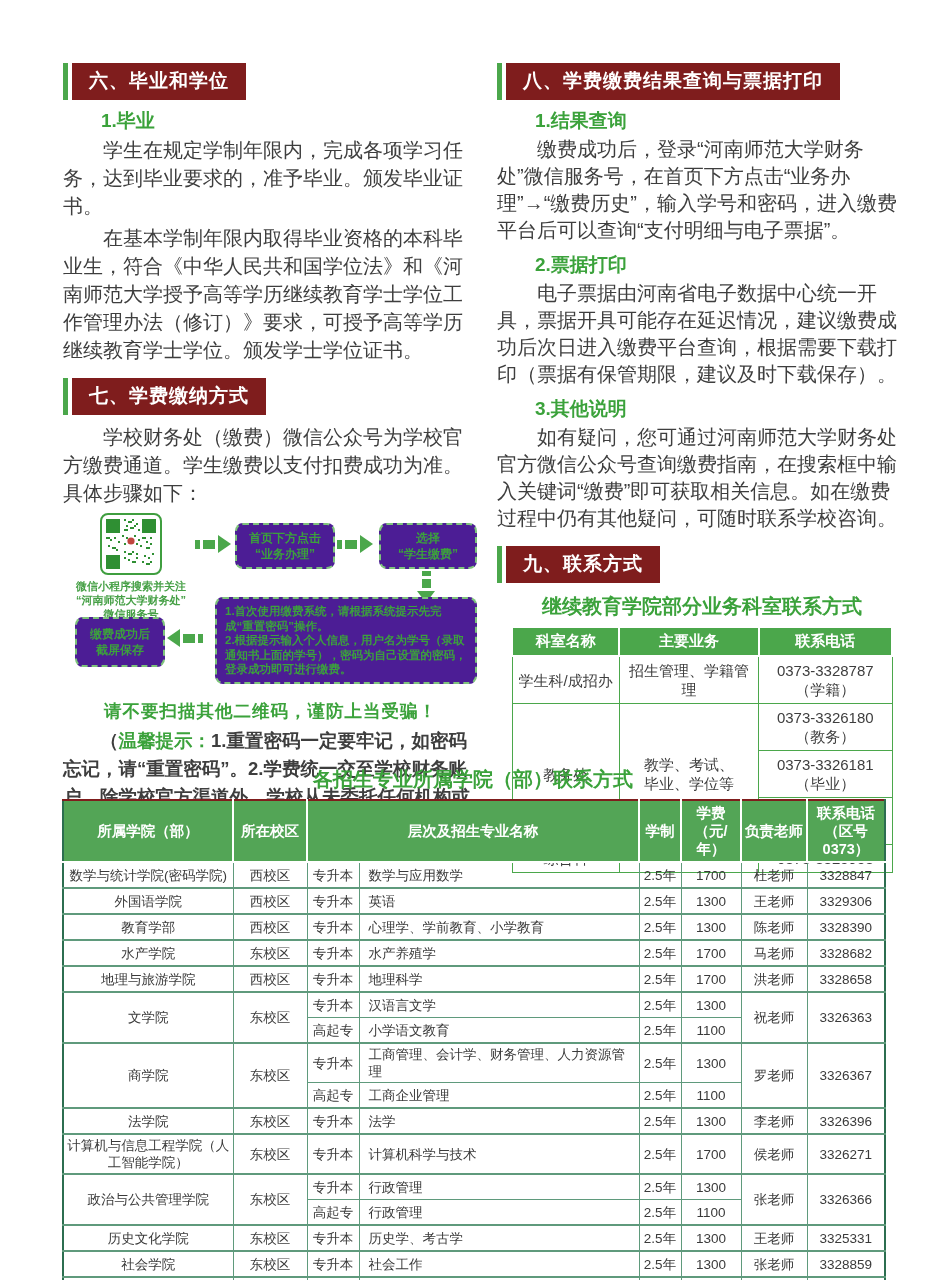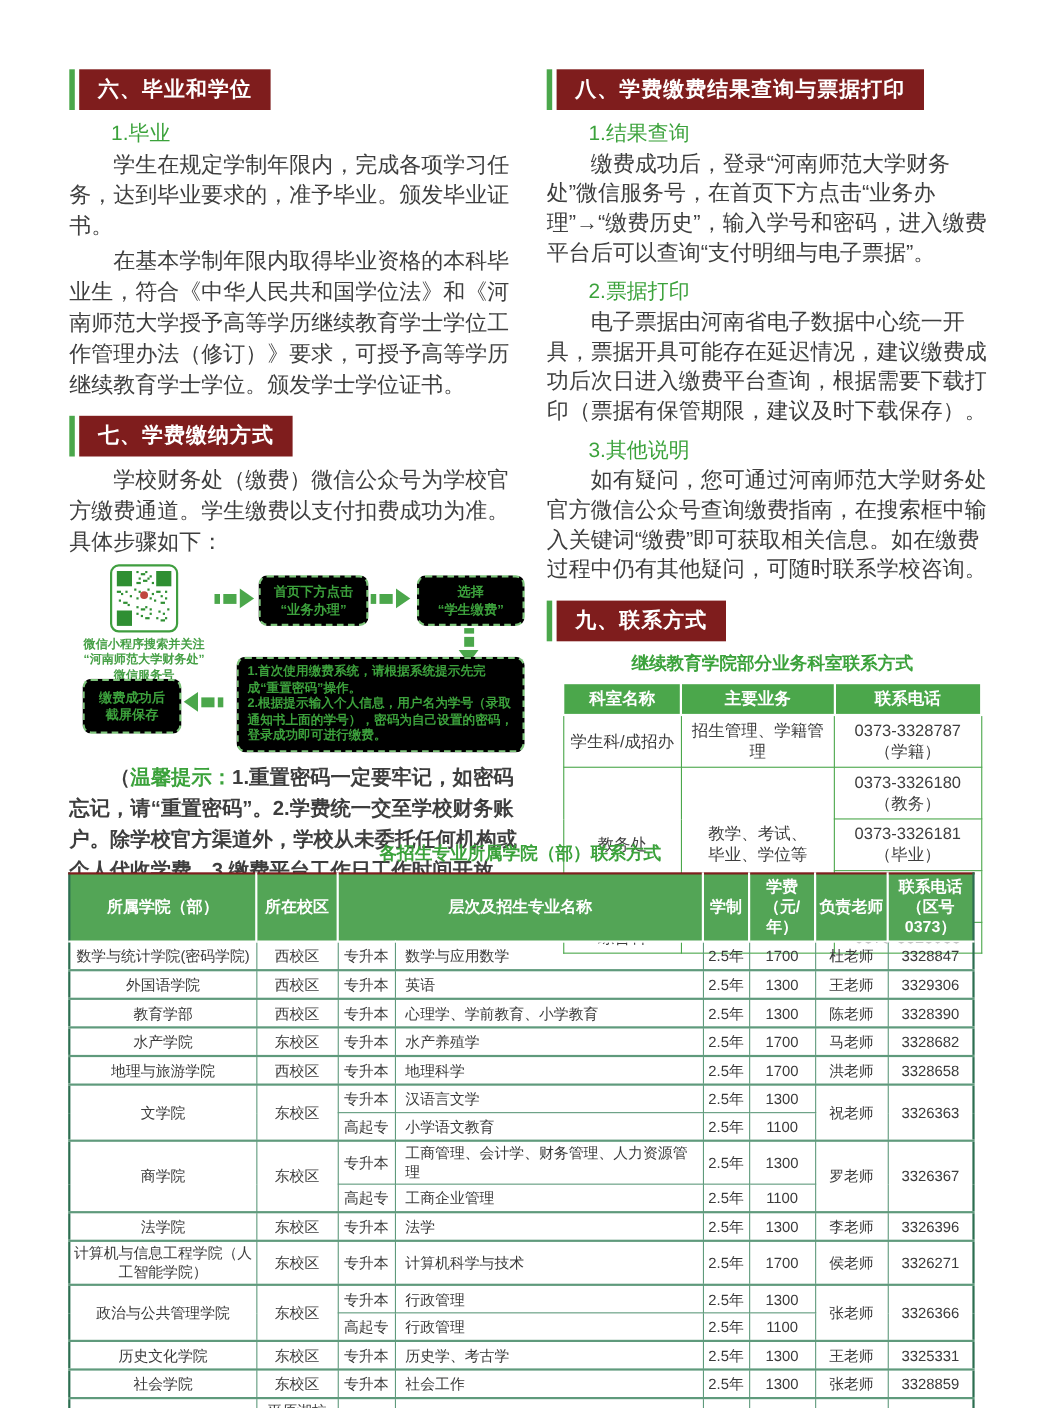--- a/index.html
+++ b/index.html
@@ -8,50 +8,50 @@
   .col-left{position:absolute;left:63px;top:63px;width:415px;}
   .col-right{position:absolute;left:497px;top:63px;width:410px;}
   .bottom-area{position:absolute;left:62px;top:756px;width:822px;}
 
   
   .sec-head{display:flex;align-items:stretch;margin:0 0 8px 0;}
   .sec-bar{width:5px;background:#4ba74b;margin-right:4px;}
   .sec-box{background:#7f1d1d;color:#ffffff;font-weight:700;font-size:19px;
            padding:5px 17px 6px;letter-spacing:1px;white-space:nowrap;}
 
-  .sub{color:#3ba23b;font-weight:400;font-size:19px;margin:8px 0 2px 38px;}
+  .sub{color:#3ba23b;font-weight:700;font-size:19px;margin:8px 0 2px 38px;}
   .p{font-size:20px;line-height:28px;color:#3e3e3e;text-indent:2em;margin:2px 0 4px;}
   .col-right .p{line-height:27px;}
 
   
   .flow{position:relative;height:178px;margin-top:6px;}
   .qrwrap{position:absolute;left:8px;top:0;width:120px;text-align:center;}
   .qrframe{width:58px;height:58px;margin:0 auto;border:2px solid #3f9e3f;border-radius:8px;
            background:#fff;display:flex;align-items:center;justify-content:center;}
   .qrframe svg{width:50px;height:50px;display:block;}
   .qr-cap{margin-top:4px;color:#46a046;font-size:11px;line-height:14px;font-weight:600;}
-  .fbox{position:absolute;background:#000000;border:2px dashed #7ec47b;border-radius:8px;
+  .fbox{position:absolute;background:#4c1d95;border:2px dashed #7ec47b;border-radius:8px;
         color:#3ca13c;font-weight:700;font-size:12px;text-align:center;
         display:flex;flex-direction:column;justify-content:center;line-height:16px;}
   .fbox.big{text-align:left;font-size:11.5px;line-height:14.5px;padding:5px 8px;display:block;}
   .harrow{position:absolute;display:flex;align-items:center;gap:3px;}
   .hd1{width:5px;height:9px;background:#4ba74b;}
   .hd2{width:12px;height:9px;background:#4ba74b;}
   .tri-r{width:0;height:0;border-left:13px solid #4ba74b;border-top:9px solid transparent;border-bottom:9px solid transparent;}
   .tri-l{width:0;height:0;border-right:13px solid #4ba74b;border-top:9px solid transparent;border-bottom:9px solid transparent;}
   .varrow{position:absolute;display:flex;flex-direction:column;align-items:center;gap:3px;}
   .vd1{height:5px;width:9px;background:#4ba74b;}
   .vd2{height:9px;width:9px;background:#4ba74b;}
   .tri-d{width:0;height:0;border-top:12px solid #4ba74b;border-left:9px solid transparent;border-right:9px solid transparent;}
 
   .warning{color:#3ba23b;font-weight:700;font-size:17.5px;text-align:center;margin:8px 0 4px;letter-spacing:1px;}
   .tips{font-size:18.5px;line-height:28px;font-weight:700;color:#3e3e3e;text-indent:2em;margin-top:2px;}
   .tips .green{color:#3ba23b;}
 
-  .center-title{color:#3ba23b;font-weight:700;font-size:16px;text-align:center;margin:10px 0 6px;}
+  .center-title{color:#3ba23b;font-weight:700;font-size:20px;text-align:center;margin:10px 0 6px;}
 
   
   .contact-table{border-collapse:collapse;width:382px;margin:2px auto 0;border:1px solid #4ba74b;}
   .contact-table th{background:#4ba74b;color:#fff;font-size:15px;font-weight:700;
                     padding:4px 2px;border:2px solid #ffffff;}
   .contact-table td{border:1px solid #4ba74b;font-size:15px;color:#3e3e3e;
                     text-align:center;padding:4px 4px;line-height:19px;}
 
   
   .majors-table{border-collapse:collapse;width:822px;table-layout:fixed;border:2px solid #2c6e50;}
@@ -185,20 +185,21 @@
           <span class="hd2"></span>
           <span class="hd1"></span>
       </div>
 
       <div class="fbox" style="left:12px;top:104px;width:86px;height:46px;">
         <div>缴费成功后</div>
         <div>截屏保存</div>
       </div>
     </div>
 
+    <div class="warning">请不要扫描其他二维码，谨防上当受骗！</div>
 
     <div class="tips"><span>（</span><span class="green">温馨提示：</span><span>1.重置密码一定要牢记，如密码忘记，请“重置密码”。2.学费统一交至学校财务账户。除学校官方渠道外，学校从未委托任何机构或个人代收学费。3.缴费平台工作日工作时间开放，其他时间登录，收费项目无法显示。）</span></div>
   </div>
 
   <div class="col-right">
 
     <div class="sec-head">
       <div class="sec-bar"></div>
       <div class="sec-box">八、学费缴费结果查询与票据打印</div>
     </div>

